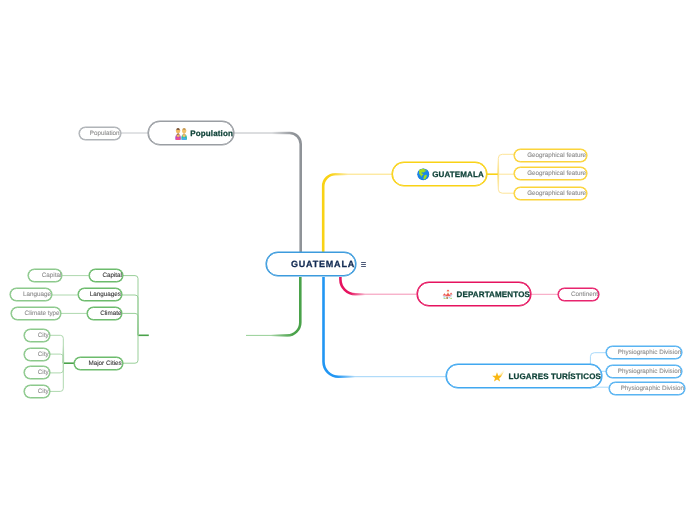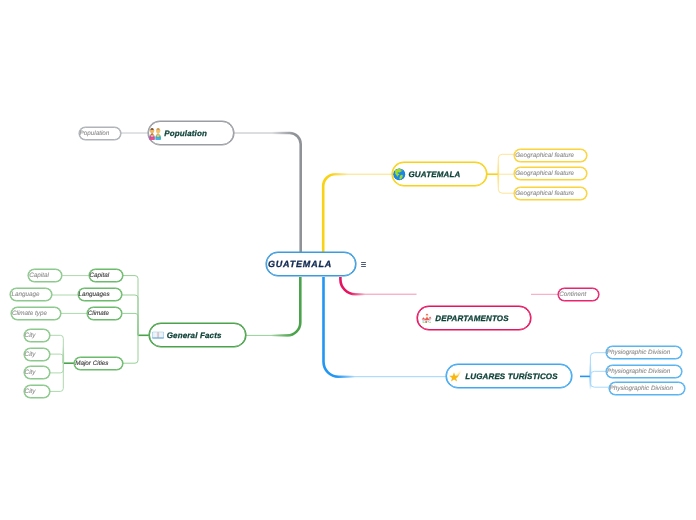--- a/index.html
+++ b/index.html
@@ -4,21 +4,21 @@
 <title>GUATEMALA mind map</title>
 <style>
   html,body{margin:0;padding:0;background:#ffffff;}
   body{width:696px;height:520px;overflow:hidden;
        font-family:"Liberation Sans",sans-serif;
        -webkit-font-smoothing:antialiased;text-rendering:geometricPrecision;}
   #canvas{position:relative;-webkit-font-smoothing:antialiased;width:696px;height:520px;background:#fff;}
   svg#edges{position:absolute;left:0;top:0;width:696px;height:520px;}
 
   .node{position:absolute;box-sizing:border-box;display:flex;align-items:center;
-        background:#ffffff;border-radius:999px;white-space:nowrap;justify-content:flex-start;font-style:italic;}
+        background:#ffffff;border-radius:999px;white-space:nowrap;justify-content:flex-end;}
 
   
   #root-node{left:266px;top:252px;width:90px;height:24px;border:1px solid #3c9bdd;
              box-shadow:0 0 0 .55px #3c9bdd;}
   #root-node .lbl{font-weight:bold;font-size:9px;letter-spacing:.8px;
                   color:#112a52;padding-left:1px;
                   -webkit-text-stroke:.28px #112a52;}
 
   
   .b1{height:24px;border-style:solid;border-width:1px;}
@@ -38,22 +38,22 @@
 
   
   #burger{position:absolute;left:360.7px;top:261.8px;width:5.6px;height:5.3px;
           display:flex;flex-direction:column;justify-content:space-between;}
   #burger i{display:block;height:1.25px;width:5.6px;background:#4d5a78;border-radius:.6px;}
 
   
   #n-population{left:148px;   top:121px;  width:86px;   border-color:#9a9ea3;box-shadow:0 0 0 .55px #9a9ea3;}
   #n-general-facts{left:148.6px; top:323px;  width:97.4px; padding-left:2px; border-color:#4aa24a;box-shadow:0 0 0 .55px #4aa24a;}
   #n-municipios{left:392px;   top:162px;  width:95px; padding-right:2px;   border-color:#f9d215;box-shadow:0 0 0 .55px #f9d215;}
-  #n-departamentos{left:416.5px; top:282px;  width:114.5px; padding-left:3.2px;border-color:#e6135f;box-shadow:0 0 0 .55px #e6135f;margin-top:24px;}
-  #n-lugares{left:446px;   top:364px;  width:126px; padding-left:2px;  border-color:#41a8f0;box-shadow:0 0 0 .55px #41a8f0;}
+  #n-departamentos{left:416.5px; top:282px;  width:114.5px; padding-left:3.2px;border-color:#e6135f;box-shadow:0 0 0 .55px #e6135f;}
+  #n-lugares{left:446px;   top:364px;  width:156px; padding-left:2px;  border-color:#41a8f0;box-shadow:0 0 0 .55px #41a8f0;}
 
   
   #l-population-ph{left:78.6px; top:126.7px; width:42px;   border-color:#b0b4b8;box-shadow:0 0 0 .55px #b0b4b8;}
   #l-capital{left:88.5px; top:269px;   width:34.5px; border-color:#6cbb6c;box-shadow:0 0 0 .55px #6cbb6c;}
   #l-capital-ph{left:28.3px; top:269px;   width:34.1px; border-color:#8cc98c;box-shadow:0 0 0 .55px #8cc98c;}
   #l-languages{left:77.5px; top:288.3px; width:44.5px; border-color:#6cbb6c;box-shadow:0 0 0 .55px #6cbb6c;}
   #l-language-ph{left:10.4px; top:288.3px; width:41.6px; border-color:#8cc98c;box-shadow:0 0 0 .55px #8cc98c;}
   #l-climate{left:86.7px; top:307px;   width:35.8px; border-color:#6cbb6c;box-shadow:0 0 0 .55px #6cbb6c;}
   #l-climate-type-ph{left:11px;   top:307.4px; width:49.6px; border-color:#8cc98c;box-shadow:0 0 0 .55px #8cc98c;}
   #l-major-cities{left:74.2px; top:356.6px; width:48.5px; border-color:#6cbb6c;box-shadow:0 0 0 .55px #6cbb6c;}
@@ -198,37 +198,20 @@
       <path d="M3 37c0-5 2.8-8 6.3-8s6.3 3 6.3 8v.5H3z" fill="#ef4f90"></path>
       <path d="M20.4 37c0-5 2.8-8 6.3-8s6.3 3 6.3 8v.5H20.4z" fill="#4cadee"></path>
       <circle cx="9.3" cy="24" r="4.7" fill="#f0b95e"></circle>
       <path d="M4.7 24.6c-.5-4.5 1.8-7.4 4.6-7.4s5.1 2.9 4.6 7.4c-.3-1.9-.8-3.2-1.7-4-1.6 1.5-5.2 1.7-6.7.2-.4.7-.7 2-.8 3.8z" fill="#8c5f3f"></path>
       <circle cx="26.7" cy="24" r="4.7" fill="#f2c36a"></circle>
       <path d="M22.1 24.6c-.5-4.5 1.8-7.4 4.6-7.4s5.1 2.9 4.6 7.4c-.3-1.9-.8-3.2-1.7-4-1.6 1.5-5.2 1.7-6.7.2-.4.7-.7 2-.8 3.8z" fill="#d6a95e"></path>
     </svg>
     <span class="lbl">Population</span>
   </div>
 
-  <div class="node b1" id="n-general-facts">
-    <svg class="ic ic-book" viewBox="0 0 36 24">
-      <rect x="1" y="2" width="34" height="20" rx="1.5" fill="#8cc2e3"></rect>
-      <path d="M2.6 3.6h14.6v16.8H2.6zM18.8 3.6h14.6v16.8H18.8z" fill="#f4f7f9"></path>
-      <path d="M16.6 3.2h2.8v17.6h-2.8z" fill="#e8a7ad"></path>
-      <path d="M1 18.4h34v2.2a1.5 1.5 0 0 1-1.5 1.4h-31A1.5 1.5 0 0 1 1 20.6z" fill="#7ab5da"></path>
-      <g fill="#dbe1e6">
-        <rect x="4.4" y="5.4" width=".9" height="13.2"></rect>
-          <rect x="8.2" y="5.4" width=".9" height="13.2"></rect>
-        <rect x="12" y="5.4" width=".9" height="13.2"></rect>
-          <rect x="22.6" y="5.4" width=".9" height="13.2"></rect>
-        <rect x="26.4" y="5.4" width=".9" height="13.2"></rect>
-          <rect x="30.2" y="5.4" width=".9" height="13.2"></rect>
-      </g>
-    </svg>
-    <span class="lbl">General Facts</span>
-  </div>
 
   <div class="node b1" id="n-municipios">
     <svg class="ic ic-globe" viewBox="0 0 36 36">
       <circle cx="18" cy="18" r="17" fill="#1370d8"></circle>
       <circle cx="18" cy="18" r="16" fill="#1a86e8"></circle>
       <path d="M9.5 4.6C12.1 3 15 2.1 18.1 2c1.8 1.3 3.9 1.2 5.8 1.9 1.6.6 3.3 1.2 4.6 2.3-1.6.5-3.4 1.1-5 .6-1.1-.3-2.2.5-1.6 1.5.8 1.2 2.5.9 3.8.7-.8 1.2-2.3 1.5-3.5 2-1.3.5-2.1 1.9-3.5 2-1.3.1-2.3-1.2-3.6-1-1.2.2-2.4 1-2.3 2.4.1 1.5 1.9 2.3 3.3 2.1 1.5-.2 2.4 1.5 1.7 2.7-.9 1.5-3 1.4-4.1 2.7-1 1.2-.5 3.2-1.7 4.3-1.2-1.7-1.1-4.1-2.3-5.9-1-1.4-2.9-2.1-3.4-3.8-.5-1.7.4-3.5.2-5.3-.2-1.3-1-2.5-.9-3.8.2-1.3 1.8-2 2.5-3.2.3-.6.1-.9-.1-1.6z" fill="#a3dc1e"></path>
       <path d="M21.6 20.5c1.5-.9 3.4-1.8 5-1.1 1.6.7 1.9 2.8 1.5 4.3-.4 1.9-1.5 3.5-2.5 5.2-.9 1.5-1.8 3.3-3.5 4-1.3.5-3 .2-3.6-1.1-.7-1.4.2-3 .7-4.4.6-1.7.5-3.6 1.6-5.1.2-.6.5-1.1.8-1.8z" fill="#a3dc1e"></path>
     </svg>
     <span class="lbl">GUATEMALA</span>
   </div>

